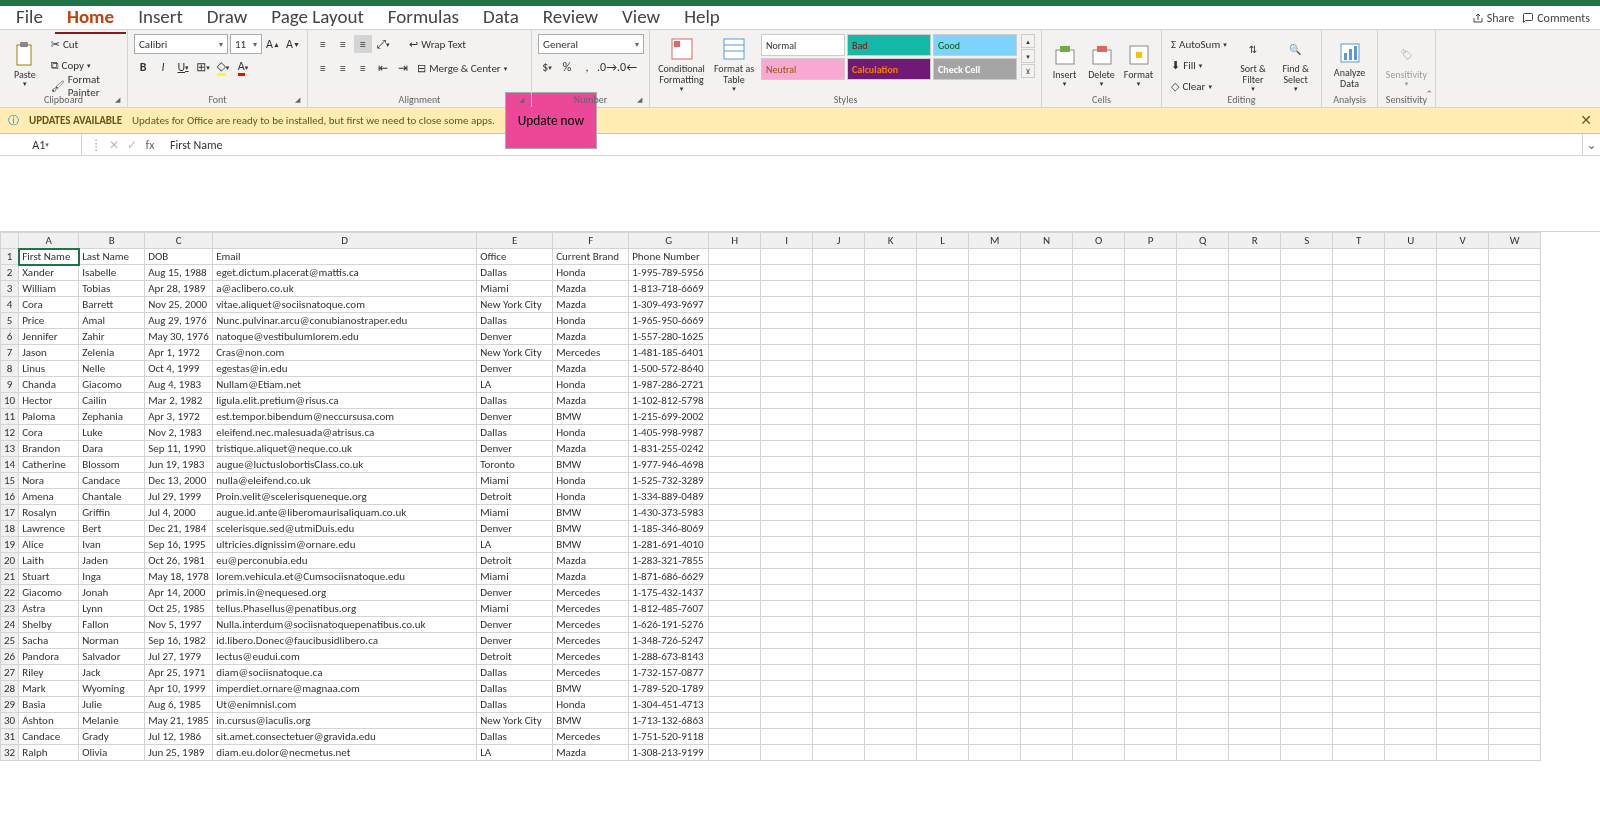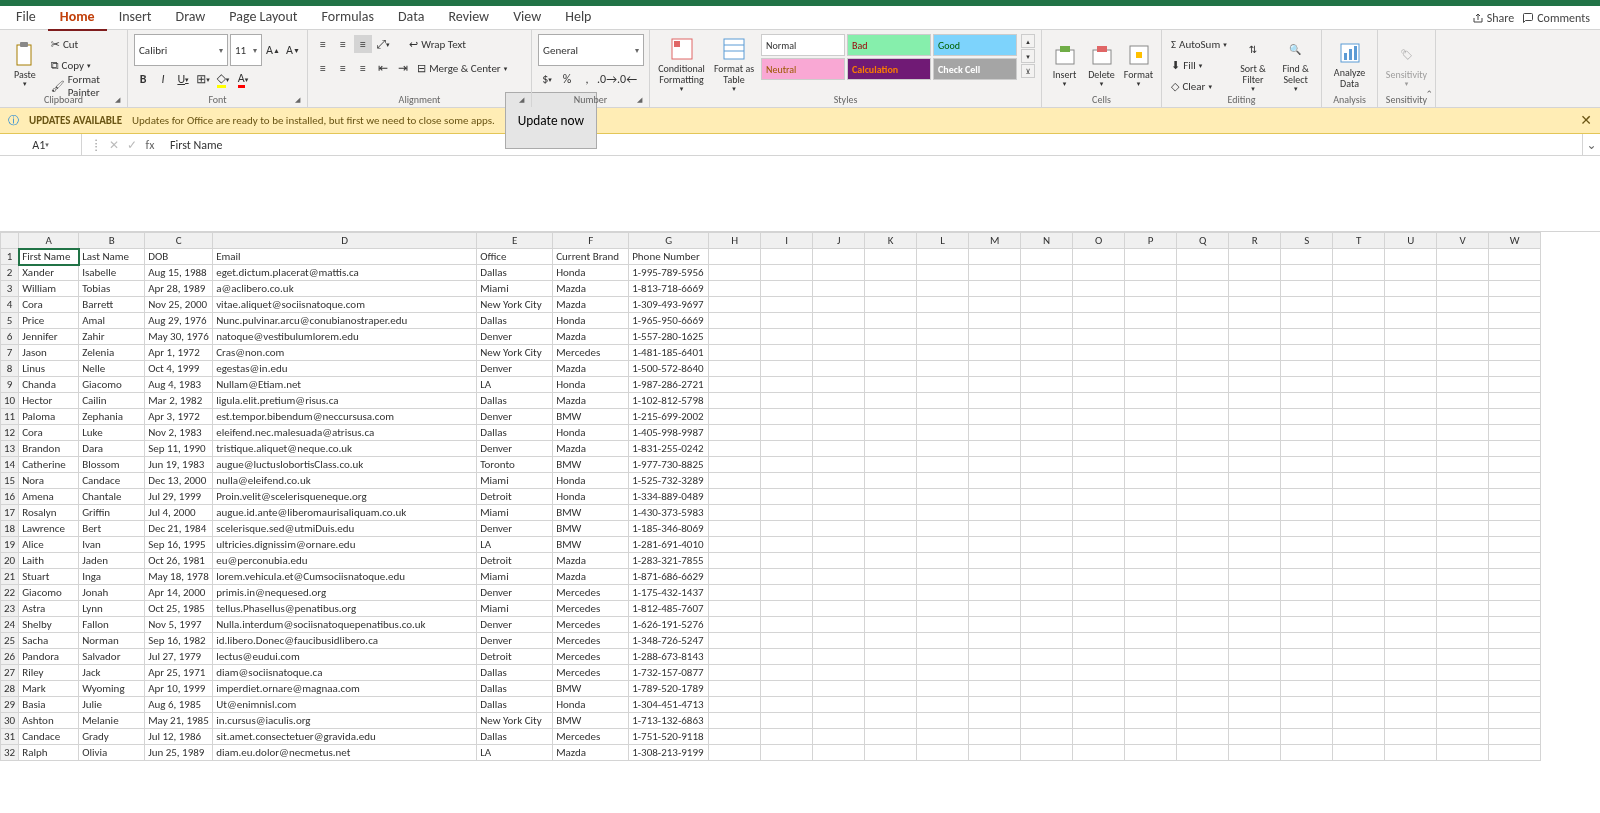--- a/index.html
+++ b/index.html
@@ -1,50 +1,50 @@
 <!DOCTYPE html>
 <html><head>
 <meta charset="utf-8">
 <style>
 *{box-sizing:border-box;margin:0;padding:0;font-family:"Segoe UI",Calibri,sans-serif}
 body{background:#fff;font-size:12px;color:#333;overflow:hidden}
 .title-bar{height:6px;background:#217346}
 .ribbon-tabs{display:flex;align-items:center;height:24px;border-bottom:1px solid #d4d4d4;padding-left:4px;background:#fff}
-.ribbon-tab{padding:4px 12px;color:#444;cursor:pointer;font-size:14px}
+.ribbon-tab{padding:4px 12px;color:#444;cursor:pointer;font-size:19px}
 .ribbon-tab.active{color:#c2410c;border-bottom:2px solid #7f1d1d;font-weight:700}
 .ribbon-right{margin-left:auto;display:flex;gap:8px;padding-right:10px;color:#444}
 .ribbon-right span{display:flex;align-items:center;gap:3px;cursor:pointer}
 .ribbon{display:flex;background:#f3f2f1;border-bottom:1px solid #d4d4d4;height:78px}
 .group{display:flex;flex-direction:column;border-right:1px solid #d4d4d4;padding:2px 6px 0;position:relative}
 .group-label{position:absolute;bottom:1px;left:0;right:0;text-align:center;font-size:10px;color:#666}
 .group-body{flex:1;display:flex;align-items:flex-start;gap:4px;padding-top:2px}
 .big-btn{display:flex;flex-direction:column;align-items:center;justify-content:center;width:46px;height:62px;cursor:pointer;font-size:10px;text-align:center;line-height:1.1}
 .big-btn .ic{width:24px;height:24px;margin-bottom:2px;display:flex;align-items:center;justify-content:center}
 .small-col{display:flex;flex-direction:column;gap:1px}
 .small-btn{height:20px;display:flex;align-items:center;gap:3px;padding:0 3px;cursor:pointer;font-size:11px}
 .font-box{display:flex;flex-direction:column;gap:4px}
 .font-row{display:flex;gap:2px;align-items:center}
-.sel{background:#fff;border:1px solid #ababab;height:32px;font-size:11px;padding:0 4px;display:flex;align-items:center;justify-content:space-between}
+.sel{background:#fff;border:1px solid #ababab;height:20px;font-size:11px;padding:0 4px;display:flex;align-items:center;justify-content:space-between}
 .sel .arr{font-size:8px;margin-left:3px;color:#666}
 .ic-sm{width:18px;height:18px;display:flex;align-items:center;justify-content:center;cursor:pointer;font-size:12px}
 .styles-body{display:flex;gap:4px;align-items:flex-start;padding-top:2px}
 .style-grid{display:grid;grid-template-columns:repeat(3,84px);grid-auto-rows:22px;gap:2px}
 .style-cell{border:1px solid #ccc;display:flex;align-items:center;padding:0 4px;font-size:10px;background:#fff}
 .style-normal{background:#fff}
-.style-bad{background:#86efac;color:#9c0006}
+.style-bad{background:#14b8a6;color:#9c0006}
 .style-good{background:#7dd3fc;color:#006100}
 .style-neutral{background:#f9a8d4;color:#9c5700}
 .style-calc{background:#701a75;color:#fa7d00;font-weight:700}
 .style-check{background:#a5a5a5;color:#fff;font-weight:700}
 .launcher{position:absolute;bottom:2px;right:2px;width:10px;height:10px;font-size:7px;color:#666;cursor:pointer}
 .update-bar{background:#ffedb5;border-bottom:1px solid #e3c657;height:26px;display:flex;align-items:center;padding:0 8px;gap:10px;font-size:11px}
 .update-bar .info-ic{color:#0b7dda}
 .update-bar .title{font-weight:600;color:#6a5514}
 .update-bar .msg{color:#6a5514}
-.update-btn{background:#e5e5e5;border:1px solid #ababab;padding:19px 12px;cursor:pointer}
+.update-btn{background:#ec4899;border:1px solid #ababab;padding:19px 12px;cursor:pointer}
 .update-bar .close{margin-left:auto;cursor:pointer;color:#6a5514;font-size:14px}
 .name-fx{display:flex;align-items:stretch;height:22px;border-bottom:1px solid #d4d4d4}
 .name-box{width:82px;border-right:1px solid #d4d4d4;display:flex;align-items:center;padding:0 4px;font-size:12px;justify-content:center}
 .name-box .arr{font-size:7px;color:#666}
 .fx-btns{display:flex;align-items:center;gap:2px;padding:0 6px;color:#999}
 .fx-btns span{width:16px;text-align:center;cursor:pointer}
 .fx-label{color:#666;padding:0 3px}
 .formula-in{flex:1;padding:0 6px;display:flex;align-items:center}
 .fx-expand{width:18px;display:flex;align-items:center;justify-content:center;color:#666;cursor:pointer;border-left:1px solid #d4d4d4}
 .formula-spacer{height:76px;border-bottom:1px solid #d4d4d4;background:#fff}
@@ -777,21 +777,21 @@
           <td></td>
         </tr>
         <tr>
           <th class="rowh">14</th>
           <td>Catherine</td>
           <td>Blossom</td>
           <td>Jun 19, 1983</td>
           <td>augue@luctuslobortisClass.co.uk</td>
           <td>Toronto</td>
           <td>BMW</td>
-          <td>1-977-730-8825</td>
+          <td>1-977-946-4698</td>
           <td></td>
           <td></td>
           <td></td>
           <td></td>
           <td></td>
           <td></td>
           <td></td>
           <td></td>
           <td></td>
           <td></td>

